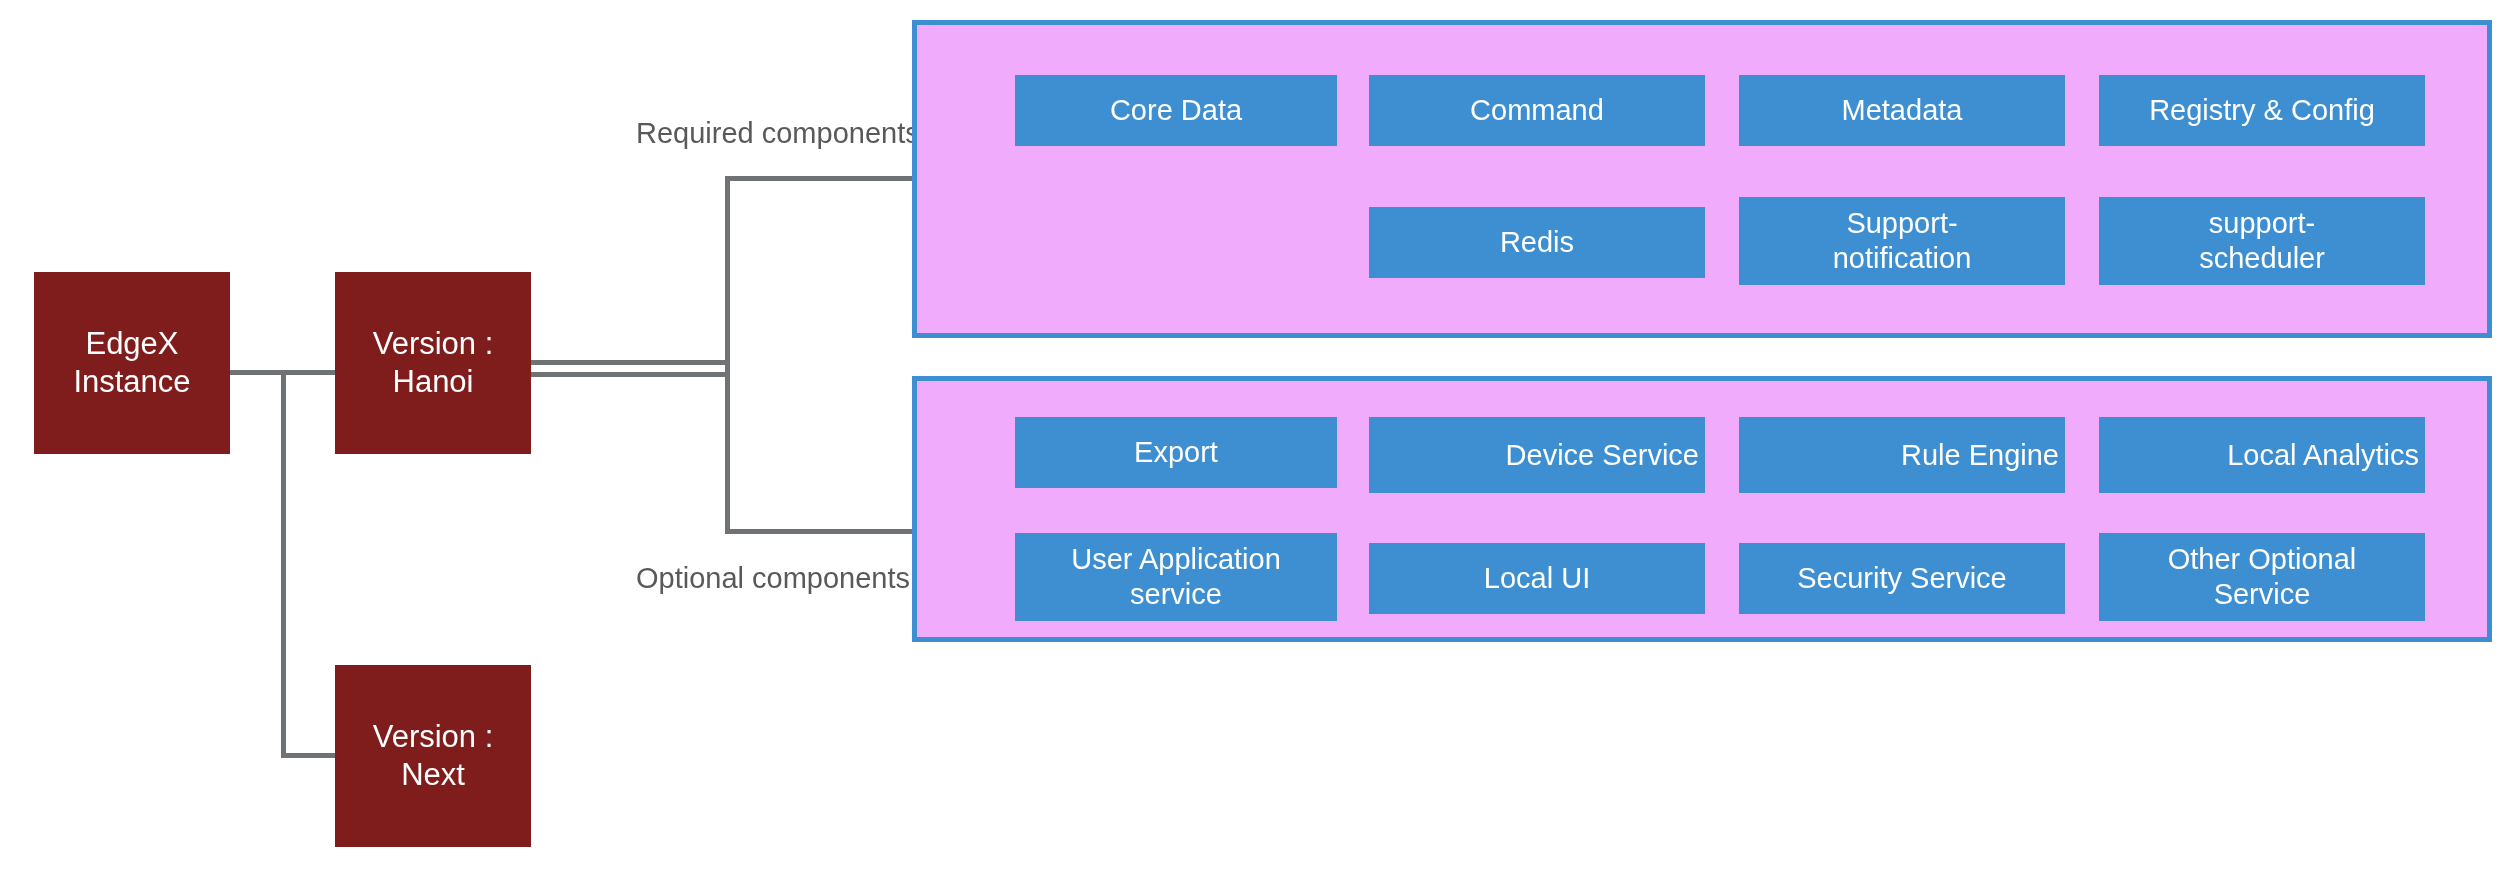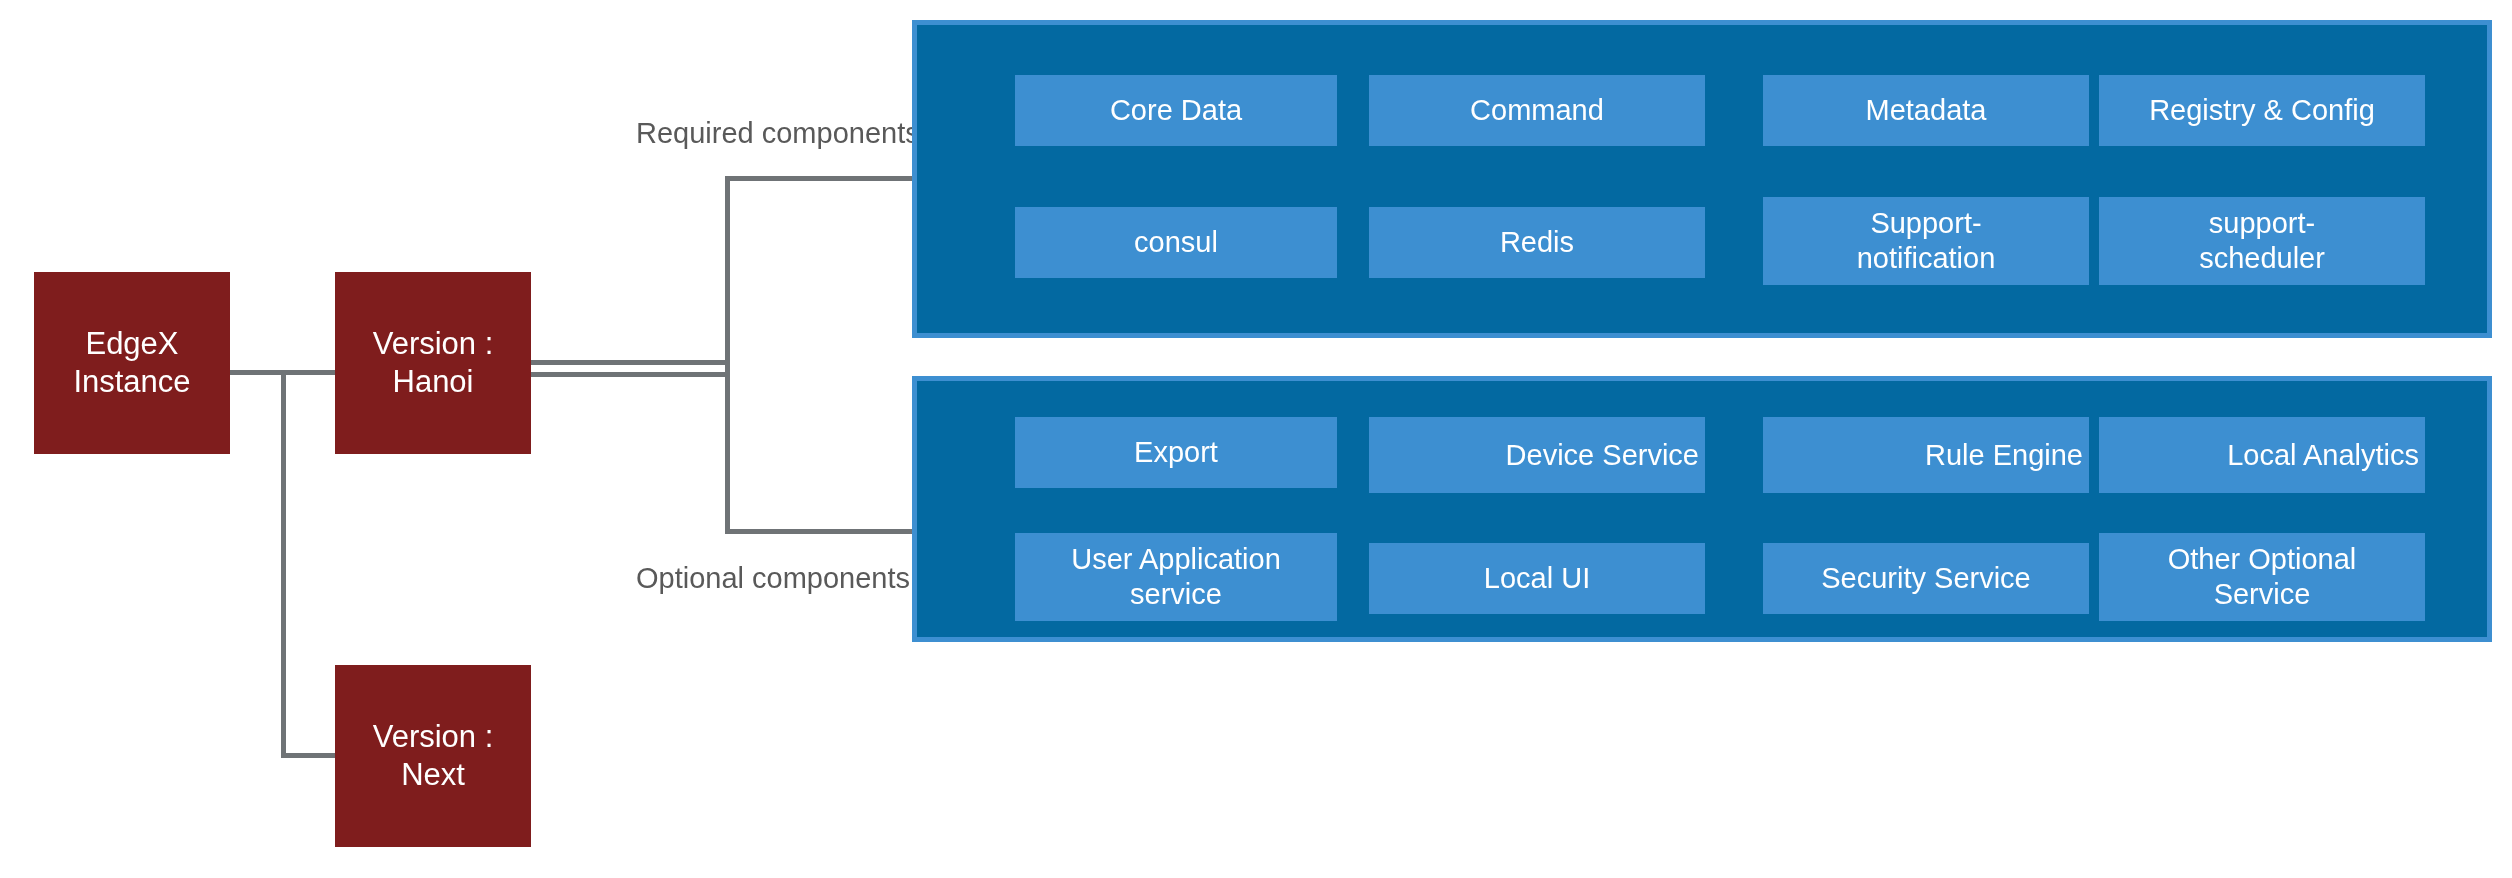--- a/index.html
+++ b/index.html
@@ -34,21 +34,21 @@
 
   
   .node-root   { left: 34px;  top: 272px; width: 196px; height: 182px; font-size: 31px; }
   .node-ver1   { left: 335px; top: 272px; width: 196px; height: 182px; font-size: 31px; }
   .node-ver2   { left: 335px; top: 665px; width: 196px; height: 182px; font-size: 31px; }
 
   
   .group {
     position: absolute;
     border: 5px solid #3d8fd1;
-    background: #0369a1;
+    background: #f0abfc;
     box-sizing: border-box;
   }
   .group-required { left: 912px; top: 20px;  width: 1580px; height: 318px; }
   .group-optional { left: 912px; top: 376px; width: 1580px; height: 266px; }
 
   
   .tile {
     position: absolute;
     background: #3d8fd1;
     color: #ffffff;
@@ -57,21 +57,21 @@
     justify-content: center;
     text-align: center;
     line-height: 1.2;
     font-size: 29px;
     box-sizing: border-box;
     padding: 2px 6px;
   }
   
   .col1 { left: 98px;  width: 322px; }
   .col2 { left: 452px; width: 336px; }
-  .col3 { left: 822px; width: 326px; margin-left: 24px; }
+  .col3 { left: 822px; width: 326px; }
   .col4 { left: 1182px;width: 326px; }
 
   
   .r-row1 { top: 50px;  height: 71px; }
   .r-row2 { top: 182px; height: 71px; }
   .r-row2-tall { top: 172px; height: 88px; }
 
   
   .o-row1 { top: 36px;  height: 71px; }
   .o-row2 { top: 162px; height: 71px; }
@@ -148,23 +148,20 @@
     <div class="tile col2 r-row1">
       <span>Command</span>
     </div>
     <div class="tile col3 r-row1">
       <span>Metadata</span>
     </div>
     <div class="tile col4 r-row1">
       <span>Registry &amp; Config</span>
     </div>
 
-    <div class="tile col1 r-row2">
-      <span>consul</span>
-    </div>
     <div class="tile col2 r-row2">
       <span>Redis</span>
     </div>
     <div class="tile col3 r-row2-tall">
       <span>
         <span>Support-</span><br>
         <span>notification</span>
       </span>
     </div>
     <div class="tile col4 r-row2-tall">

